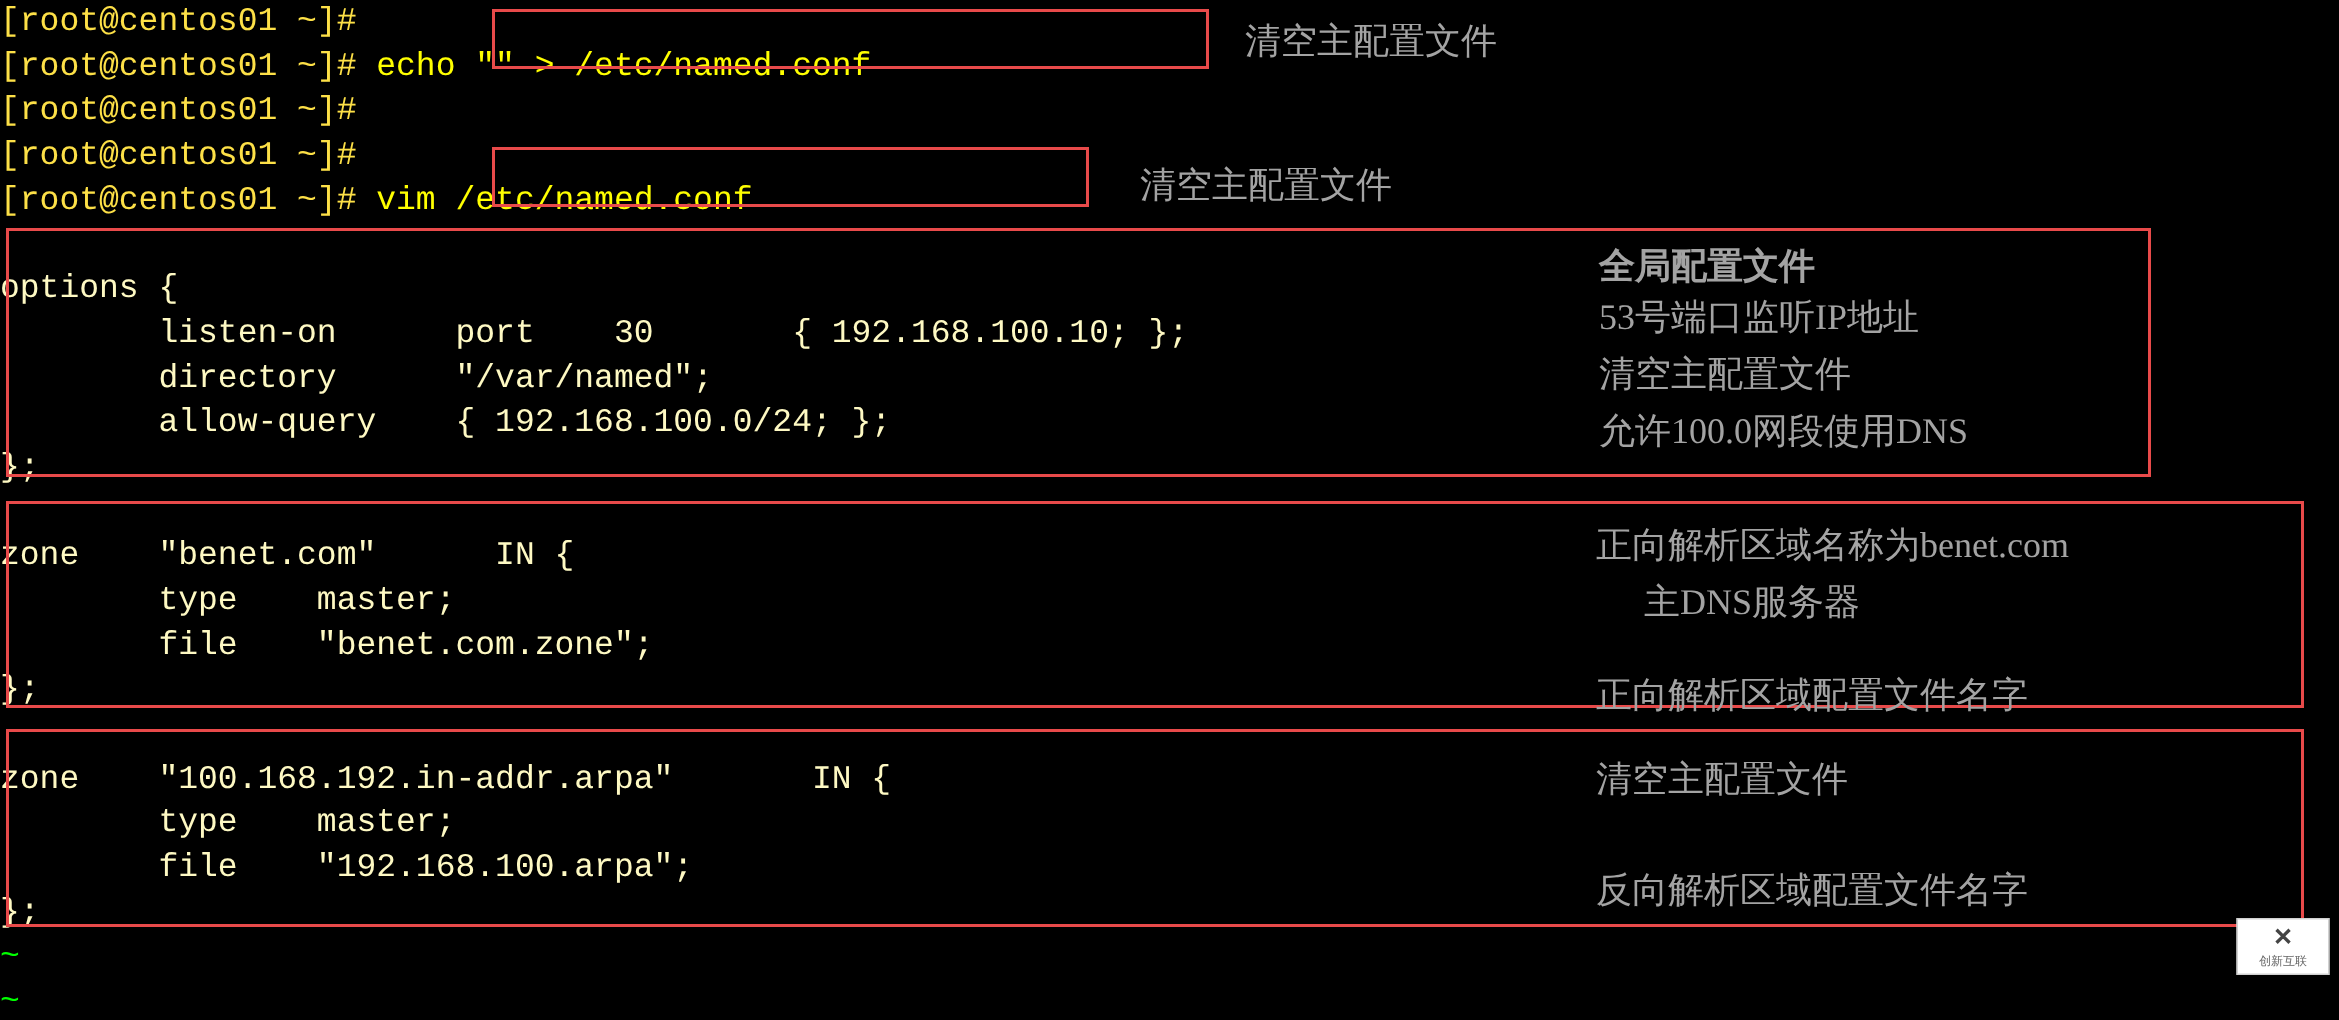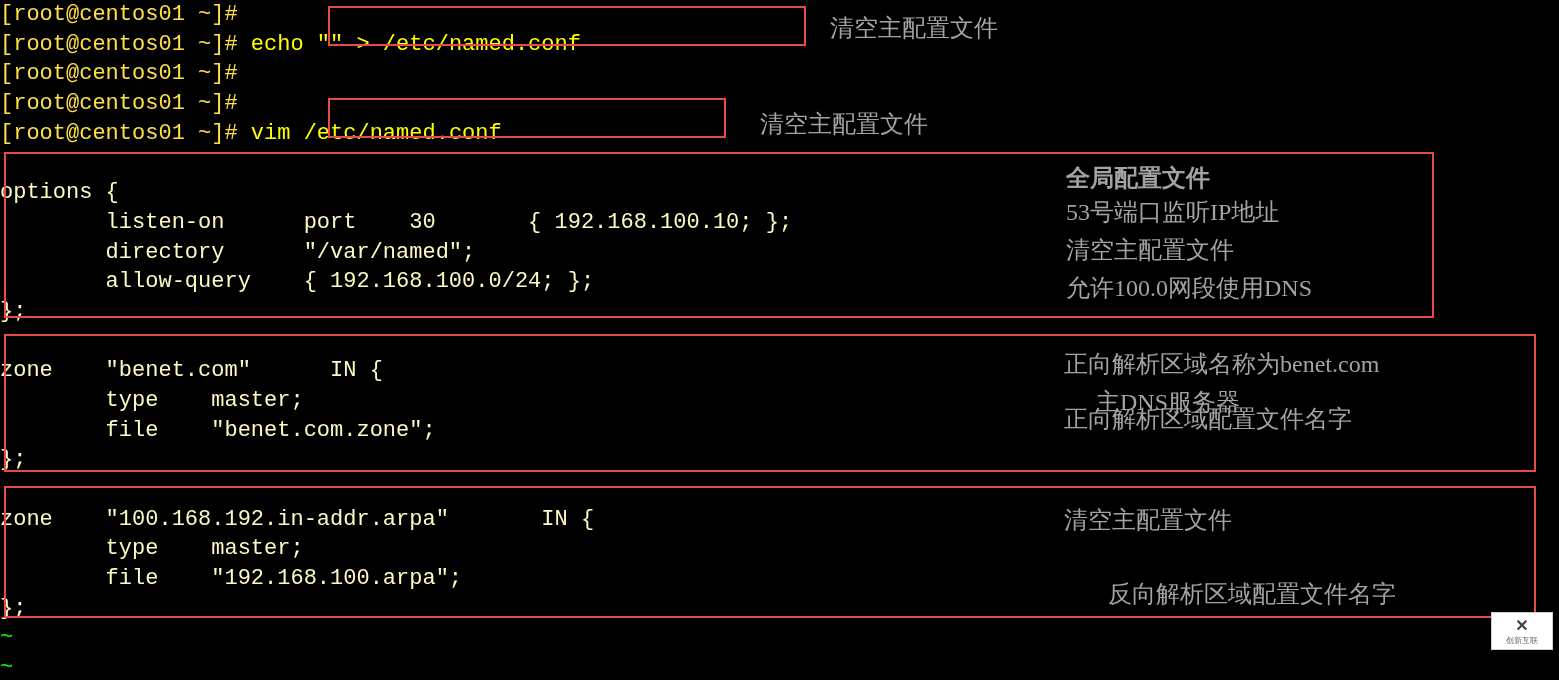--- a/index.html
+++ b/index.html
@@ -96,22 +96,22 @@
 <div class="redbox" id="box-b_z2" style="left: 4px; top: 486px; width: 1532px; height: 132px;"></div>
 
 <div class="annotation" id="ann-a1" style="left: 830px; top: 12px;">清空主配置文件</div>
 <div class="annotation" id="ann-a2" style="left: 760px; top: 108px;">清空主配置文件</div>
 <div class="annotation" id="ann-a3" style="left: 1066px; top: 162px; font-weight: bold;">全局配置文件</div>
 <div class="annotation" id="ann-a4" style="left: 1066px; top: 196px;">53号端口监听IP地址</div>
 <div class="annotation" id="ann-a5" style="left: 1066px; top: 234px;">清空主配置文件</div>
 <div class="annotation" id="ann-a6" style="left: 1066px; top: 272px; text-align: center;">允许100.0网段使用DNS</div>
 <div class="annotation" id="ann-a7" style="left: 1064px; top: 348px;">正向解析区域名称为benet.com</div>
 <div class="annotation" id="ann-a8" style="left: 1064px; top: 386px; margin-left: 32px;">主DNS服务器</div>
-<div class="annotation" id="ann-a9" style="left: 1064px; top: 403px;">正向解析区域配置文件名字</div>
+<div class="annotation" id="ann-a9" style="left: 1064px; top: 448px;">正向解析区域配置文件名字</div>
 <div class="annotation" id="ann-a10" style="left: 1064px; top: 504px;">清空主配置文件</div>
-<div class="annotation" id="ann-a11" style="left: 1064px; top: 578px; margin-left: 44px;">反向解析区域配置文件名字</div>
+<div class="annotation" id="ann-a11" style="left: 1064px; top: 578px;">反向解析区域配置文件名字</div>
 
 <div class="watermark">
   <div class="watermark-inner">
     <span class="watermark-logo">✕</span>
     <span style="font-size:8px;">创新互联</span>
   </div>
 </div>
 
 </body></html>

